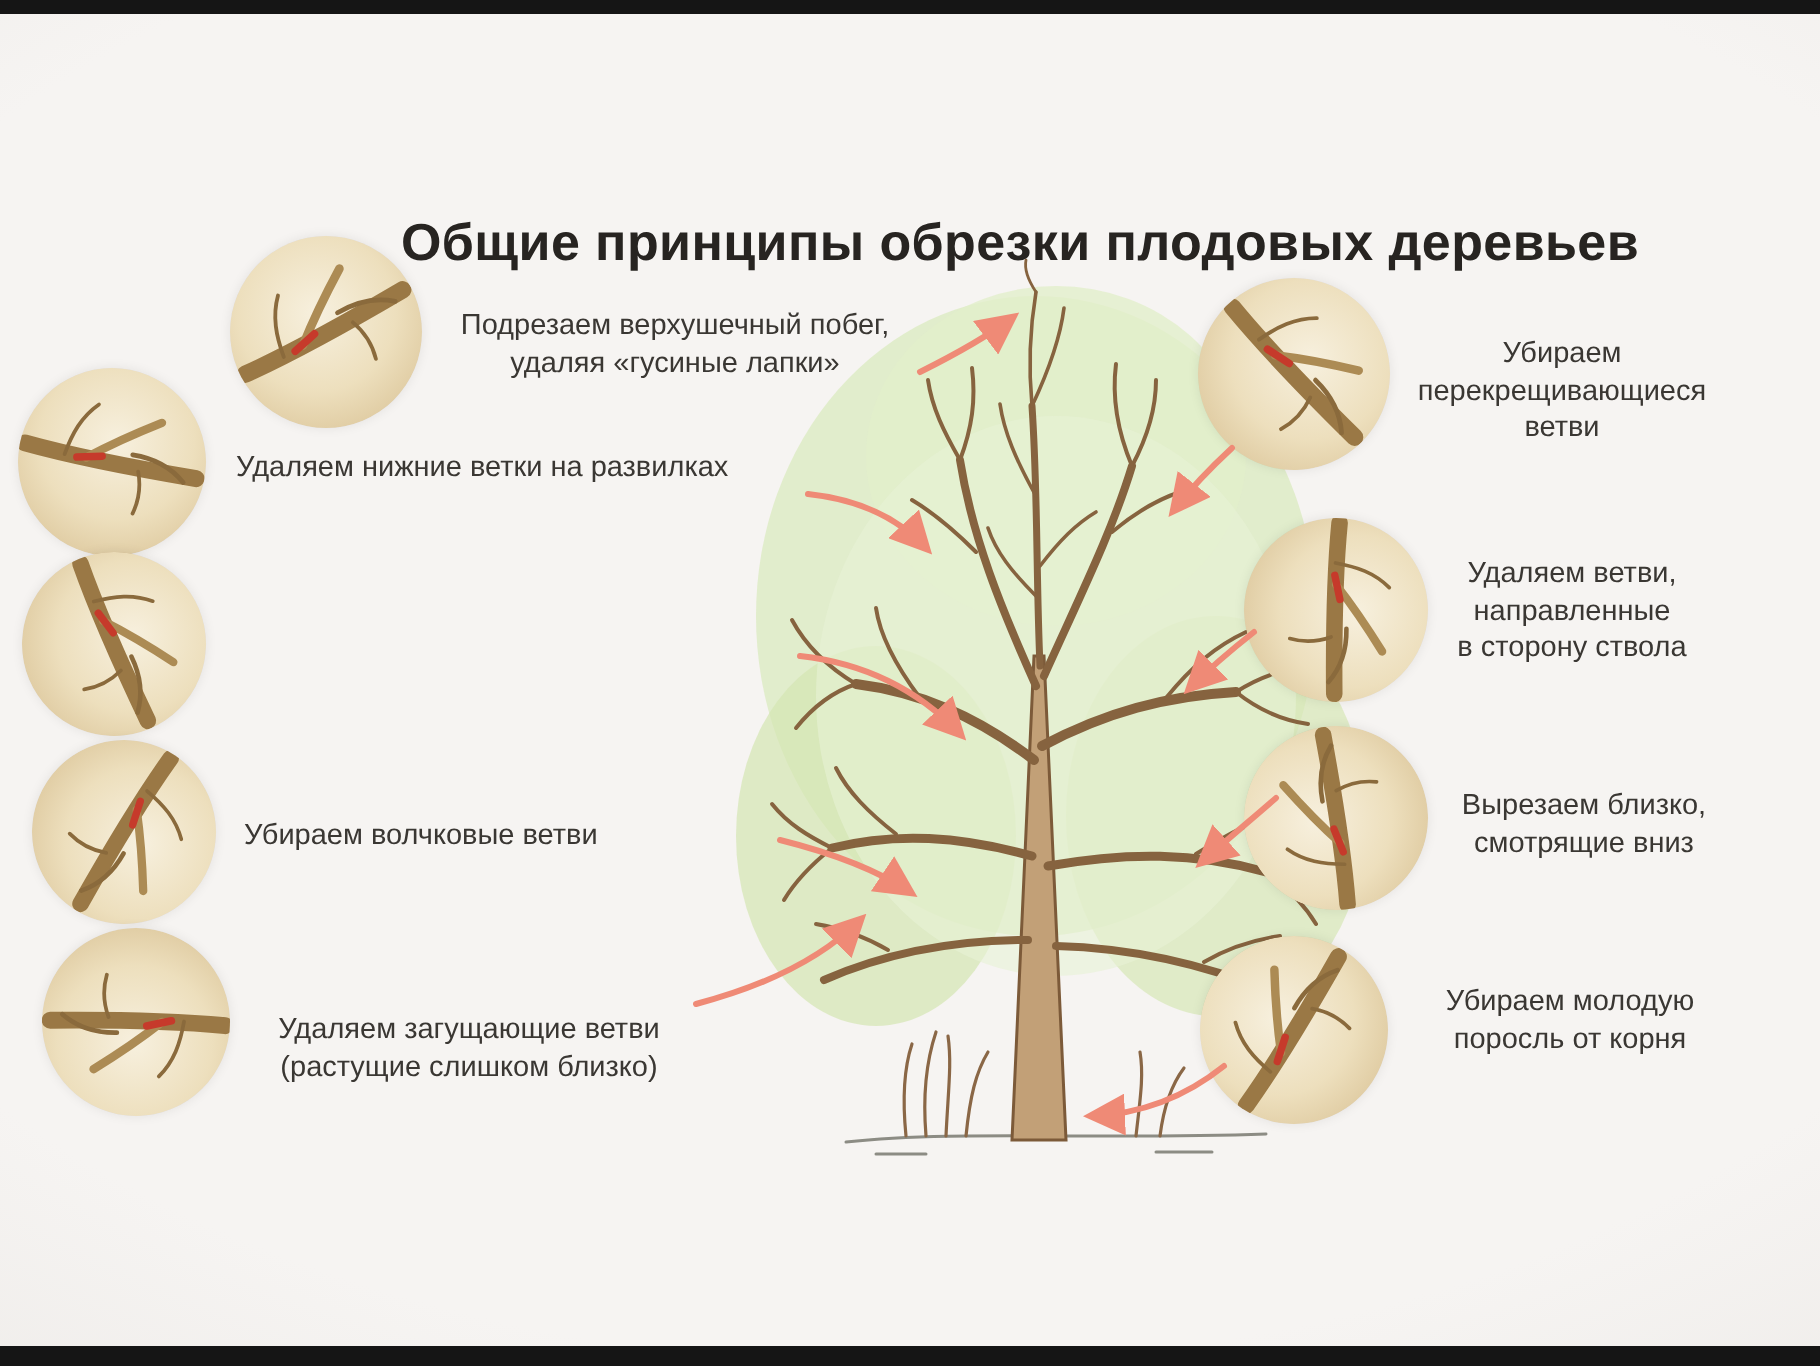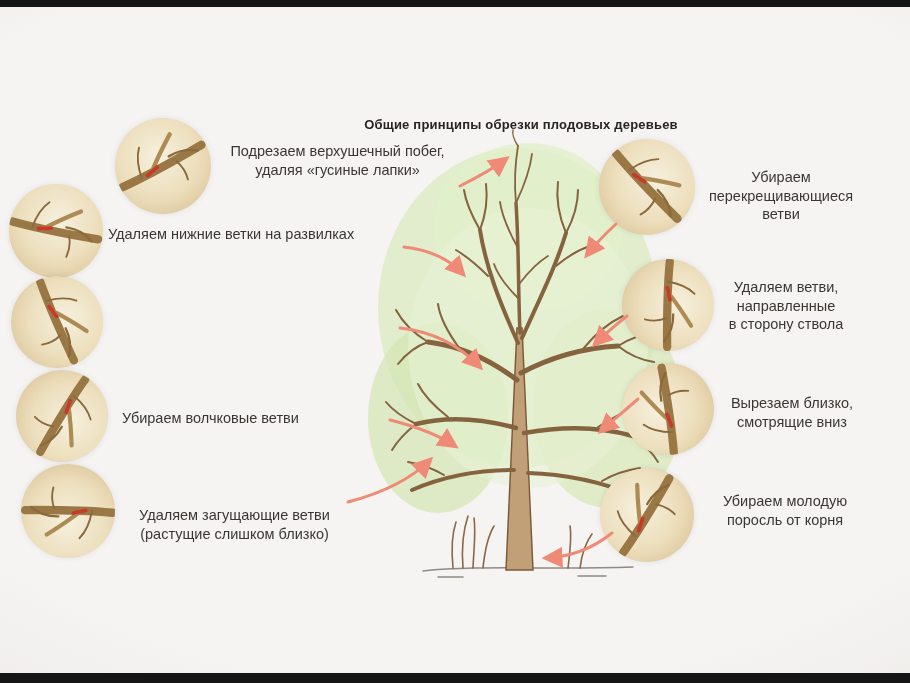--- a/index.html
+++ b/index.html
@@ -6,22 +6,22 @@
   .stage{
     position:relative;width:910px;height:683px;overflow:hidden;
     font-family:"Liberation Sans",sans-serif;
     background: radial-gradient(120% 100% at 50% 45%, #f6f4f2 55%, #e9e6e3 88%, #d9d6d3 100%);
   }
   .bar{position:absolute;left:0;right:0;background:#151515;z-index:6;}
   .bar.top{top:0;height:7px}
   .bar.bottom{bottom:0;height:10px}
 
   .title{
-    position:absolute;top:106px;left:150px;width:720px;margin:11px;
-    text-align:center;font-size:13px;font-weight:700;color:#272421;
+    position:absolute;top:106px;left:150px;width:720px;margin:0;
+    text-align:center;font-size:26px;font-weight:700;color:#272421;
     letter-spacing:.2px;z-index:3;
   }
 
   .callout-label{
     position:absolute;font-size:14.5px;line-height:18.5px;color:#3a3733;
     white-space:pre-line;z-index:3;font-weight:400;
   }
   .center{text-align:center}
 
   .circle{
@@ -33,22 +33,22 @@
   .c1{left:115px;top:118px;width:96px;height:96px}
   .c2{left:9px;top:184px;width:94px;height:94px}
   .c3{left:11px;top:276px;width:92px;height:92px}
   .c4{left:16px;top:370px;width:92px;height:92px}
   .c5{left:21px;top:464px;width:94px;height:94px}
   .cr1{left:599px;top:139px;width:96px;height:96px}
   .cr2{left:622px;top:259px;width:92px;height:92px}
   .cr3{left:622px;top:363px;width:92px;height:92px}
   .cr4{left:600px;top:468px;width:94px;height:94px}
 
-  .l1{left:205px;top:142px;width:265px}
-  .l2{left:108px;top:225px;width:300px}
+  .l1{left:205px;top:154px;width:265px}
+  .l2{left:118px;top:225px;width:300px}
   .l3{left:121px;top:315px;width:300px}
   .l4{left:122px;top:409px;width:280px}
   .l5{left:112px;top:506px;width:245px}
   .r1{left:692px;top:168px;width:178px}
   .r2{left:697px;top:278px;width:178px}
   .r3{left:703px;top:394px;width:178px}
   .r4{left:695px;top:492px;width:180px}
 
   .tree-svg{position:absolute;left:368px;top:118px;width:320px;height:470px;z-index:1}
   .arrows-svg{position:absolute;left:0;top:0;width:910px;height:683px;z-index:4;pointer-events:none}

